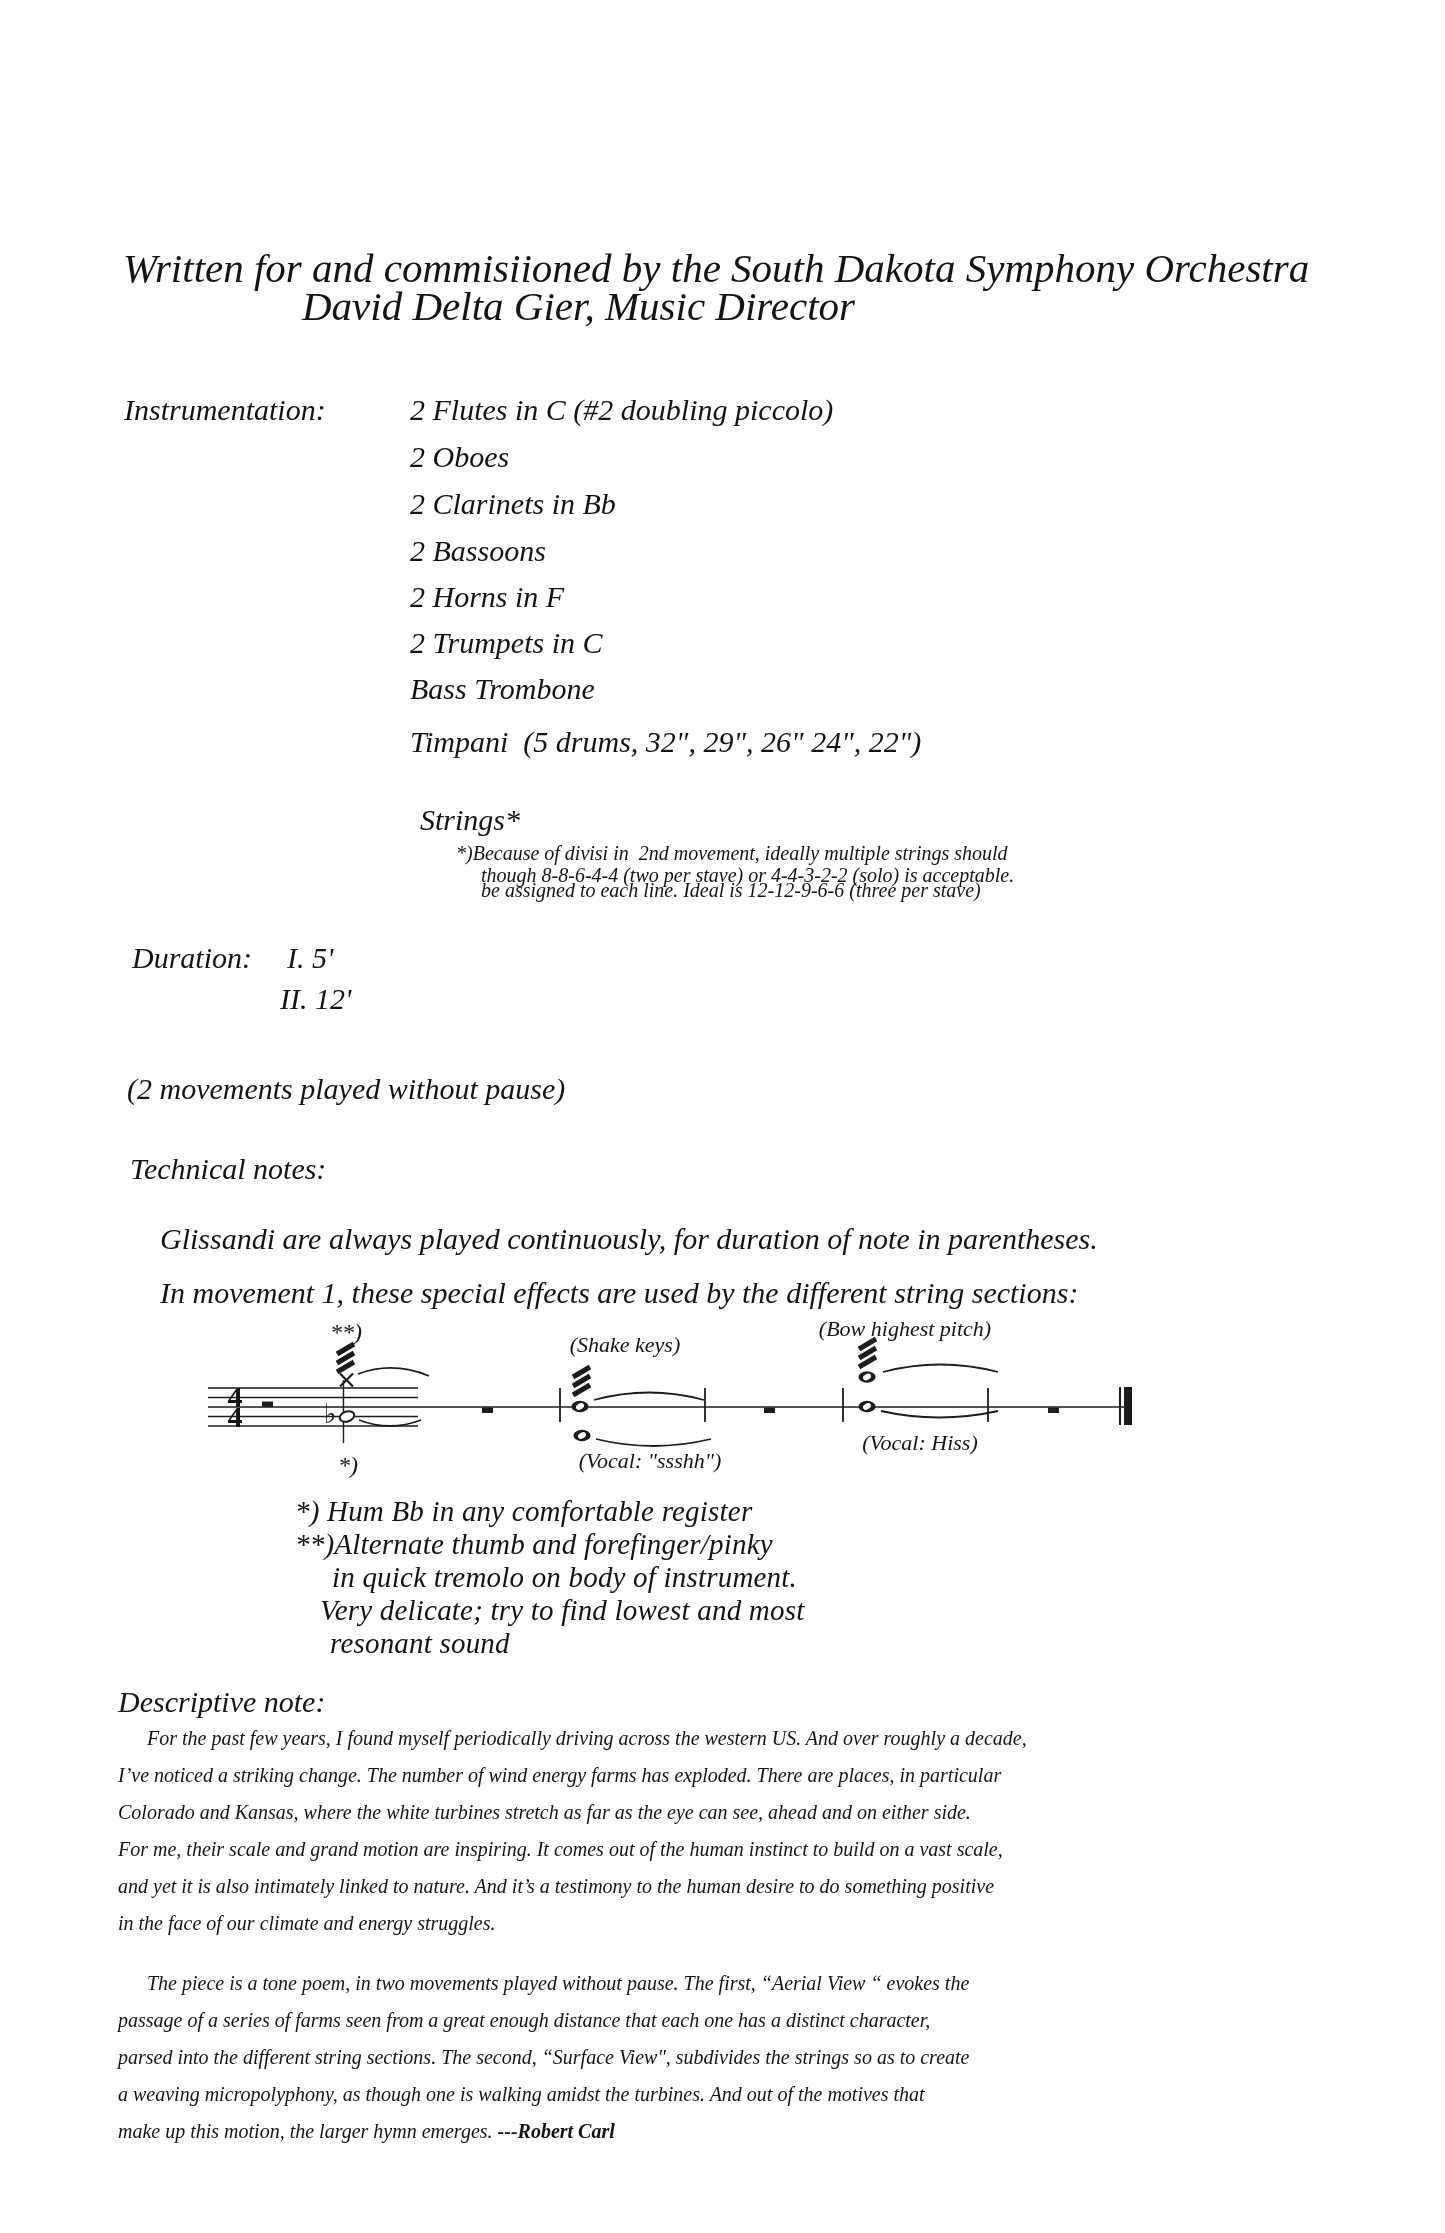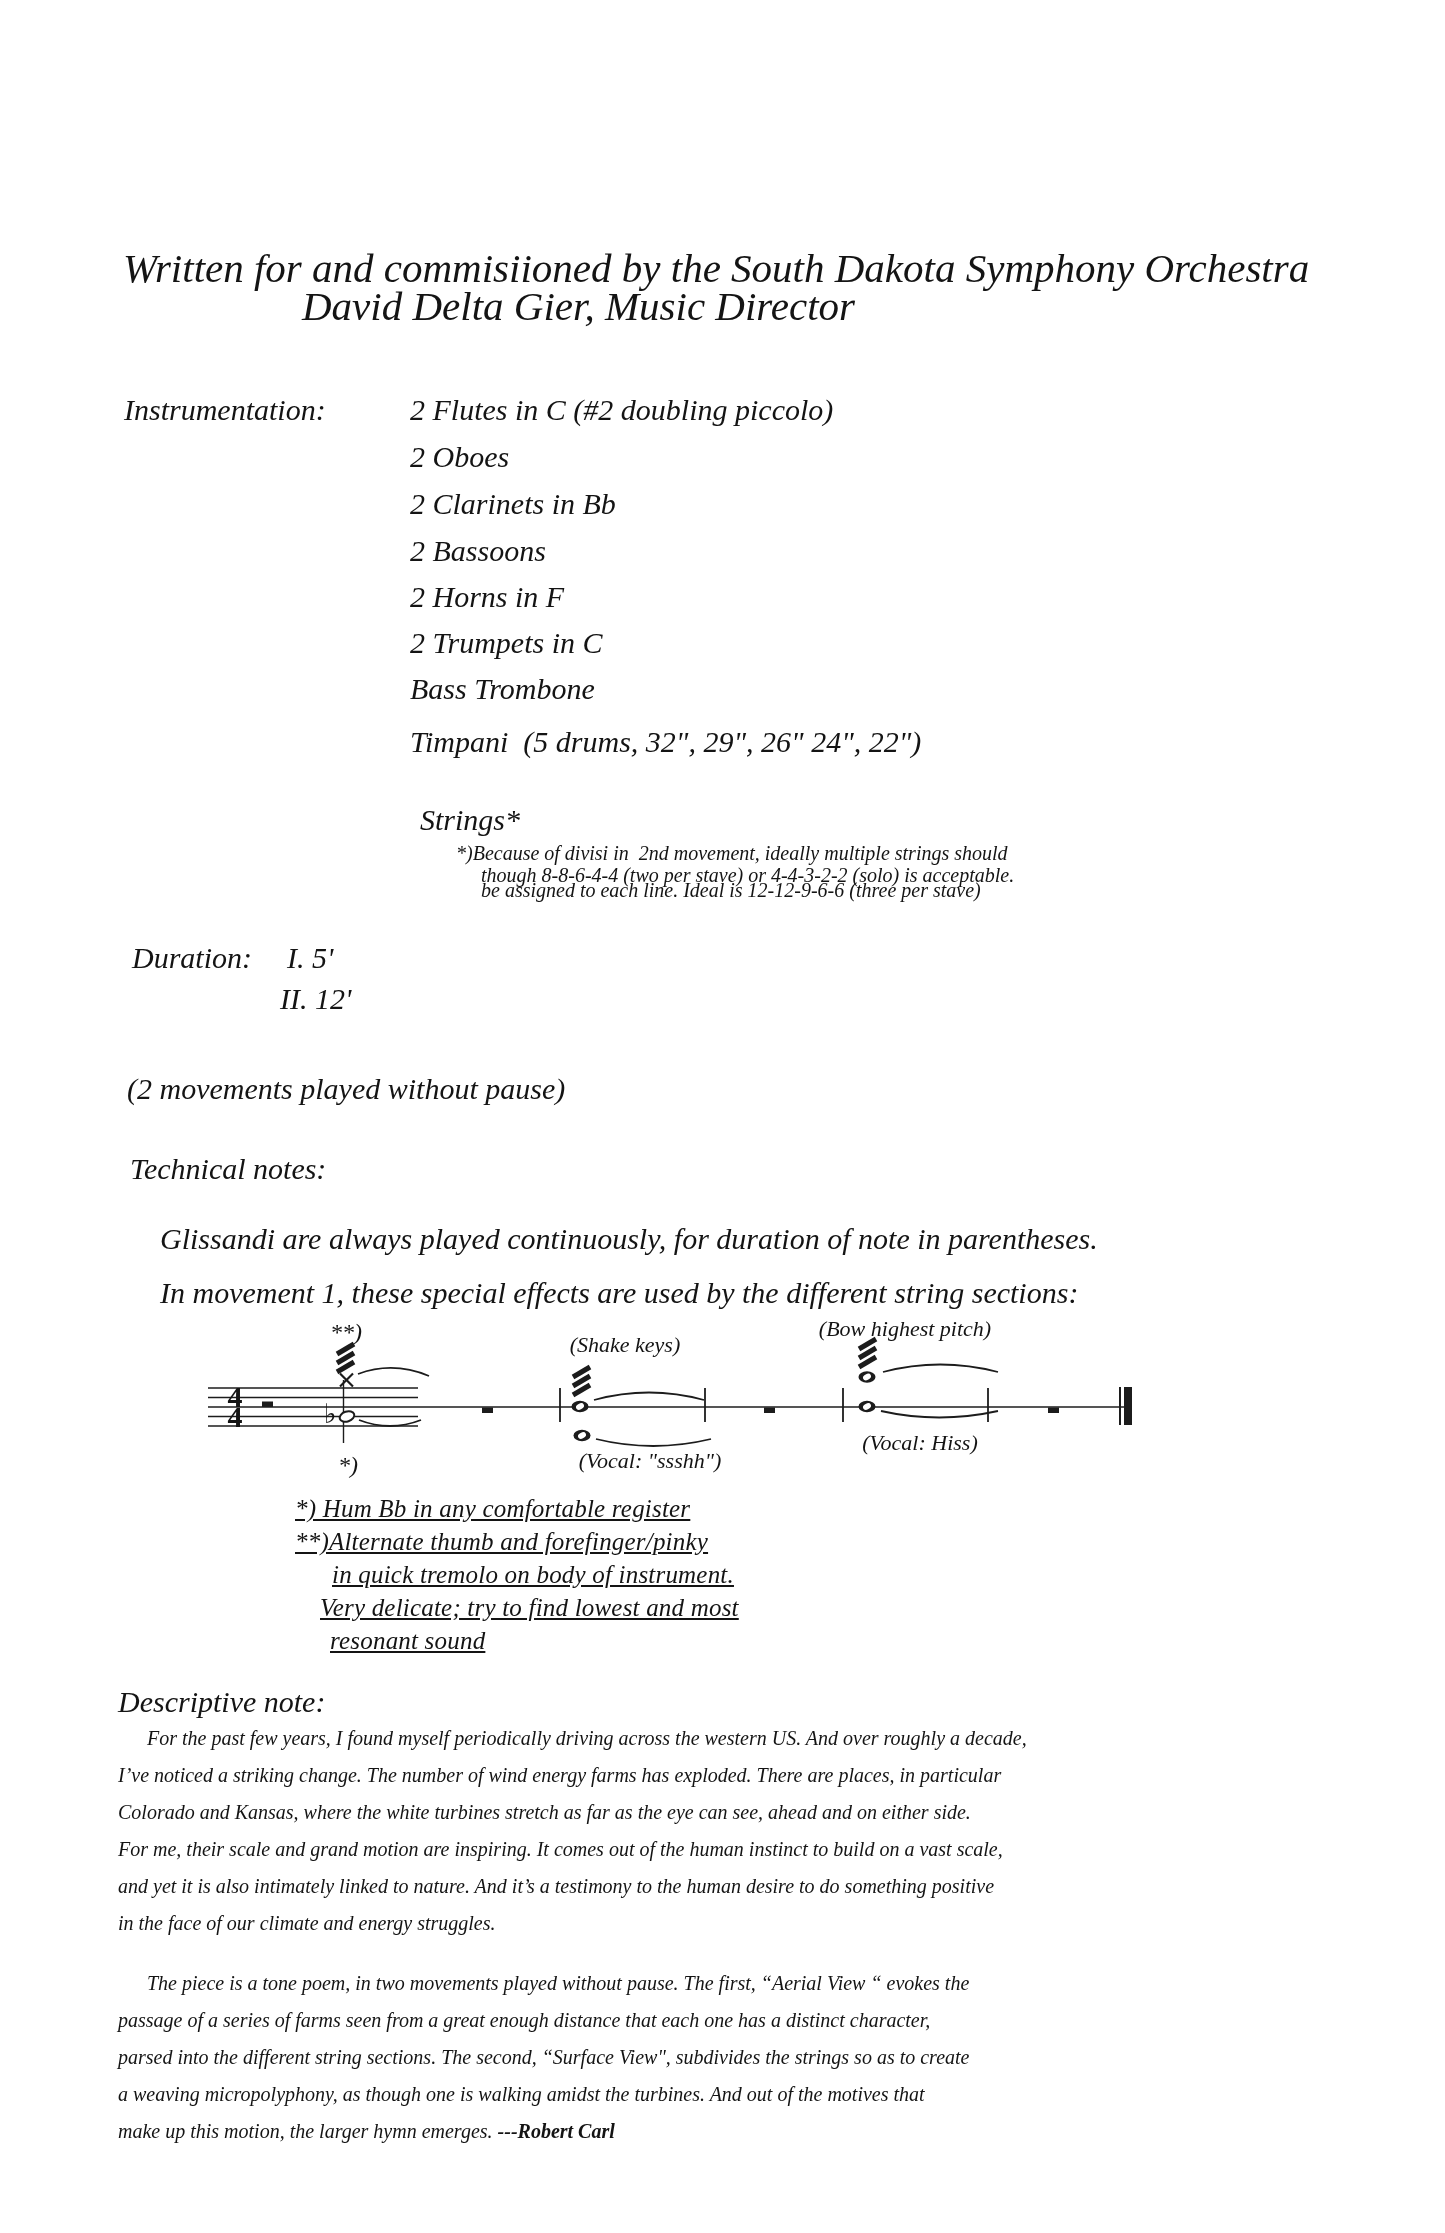--- a/index.html
+++ b/index.html
@@ -4,21 +4,21 @@
 <style>
   html,body { margin:0; padding:0; background:#ffffff; }
   .page {
     position:relative; width:1445px; height:2233px; background:#ffffff;
     font-family:"Liberation Serif", serif; color:#141414; overflow:hidden;
   }
   .t { position:absolute; font-style:italic; white-space:pre; line-height:1.15; }
   .s31 { font-size:41px; }
   .s30 { font-size:30px; }
   .s28 { font-size:20px; }
-  .s25 { font-size:25px;text-decoration:underline; }
+  .s25 { font-size:29px; }
   .fig-note { letter-spacing:0.2px; }
   .author { font-weight:bold; }
   svg text { font-family:"Liberation Serif", serif; fill:#141414; }
   svg .lbl { font-style:italic; font-size:22px; }
   svg .marker { font-style:italic; font-size:24px; }
   svg .tsig { font-weight:bold; font-size:30px; }
   svg .flat { font-size:27px; }
   .ink { stroke:#1c1c1c; }
 </style>
 </head>

